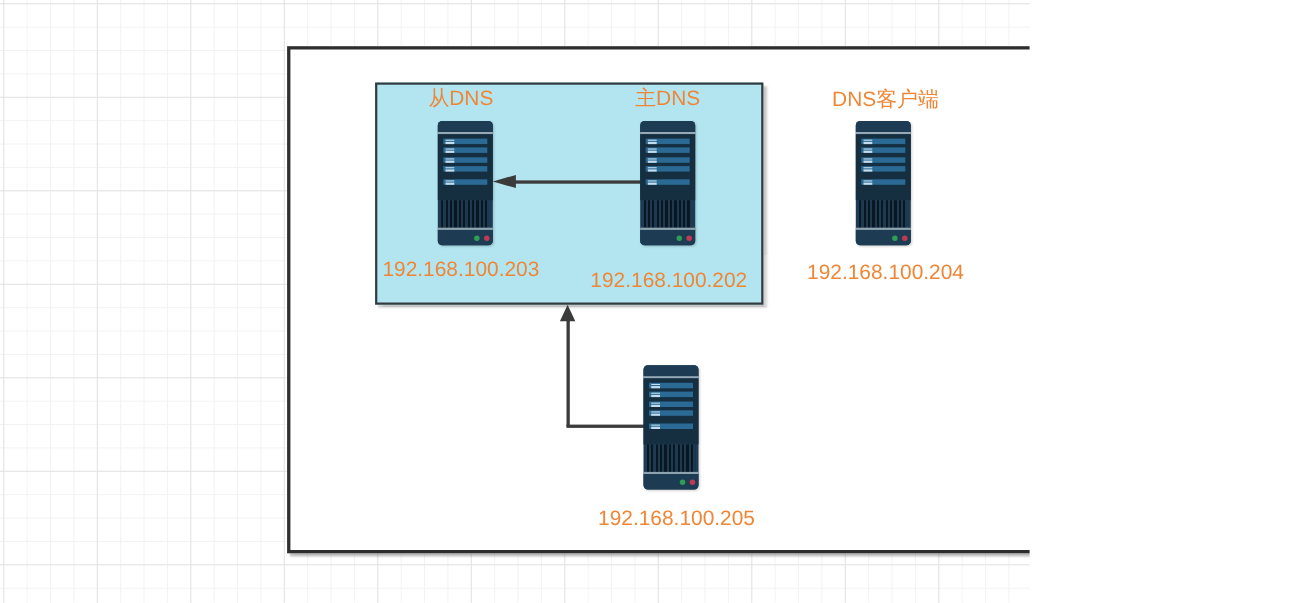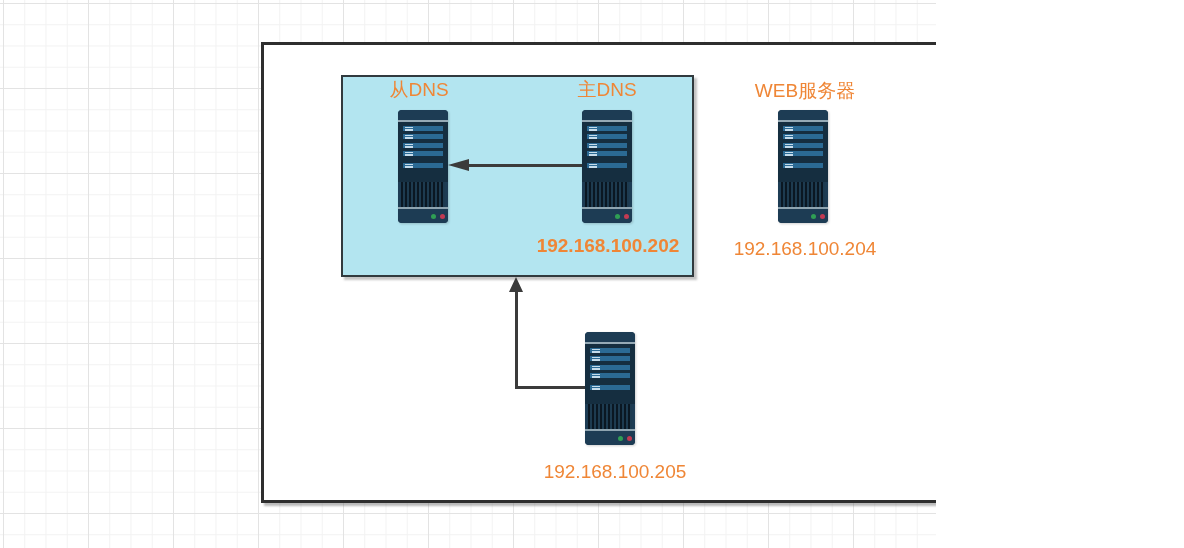--- a/index.html
+++ b/index.html
@@ -114,20 +114,21 @@
           <span class="srv-dash d2"></span>
         </div>
     </div>
     <div class="srv-grille"></div>
     <div class="srv-line"></div>
     <div class="srv-base">
       <span class="led led-green"></span>
       <span class="led led-red"></span>
     </div>
   </div>
+  <div class="node-ip" style="left:334px;top:235px;">192.168.100.203</div>
 
   <div class="node-label" style="left:522px;top:79px;">主DNS</div>
   <div class="server" style="left:582px;top:110px;">
     <div class="srv-cap"></div>
     <div class="srv-sep"></div>
     <div class="srv-panel">
       <div class="srv-bar">
           <span class="srv-dash d1"></span>
           <span class="srv-dash d2"></span>
         </div>
@@ -148,23 +149,23 @@
           <span class="srv-dash d2"></span>
         </div>
     </div>
     <div class="srv-grille"></div>
     <div class="srv-line"></div>
     <div class="srv-base">
       <span class="led led-green"></span>
       <span class="led led-red"></span>
     </div>
   </div>
-  <div class="node-ip" style="left:523px;top:235px;font-weight:bold;">192.168.100.202</div>
-
-  <div class="node-label" style="left:720px;top:80px;">WEB服务器</div>
+  <div class="node-ip" style="left:523px;top:245px;">192.168.100.202</div>
+
+  <div class="node-label" style="left:720px;top:80px;">DNS客户端</div>
   <div class="server" style="left:778px;top:110px;">
     <div class="srv-cap"></div>
     <div class="srv-sep"></div>
     <div class="srv-panel">
       <div class="srv-bar">
           <span class="srv-dash d1"></span>
           <span class="srv-dash d2"></span>
         </div>
       <div class="srv-bar">
           <span class="srv-dash d1"></span>

